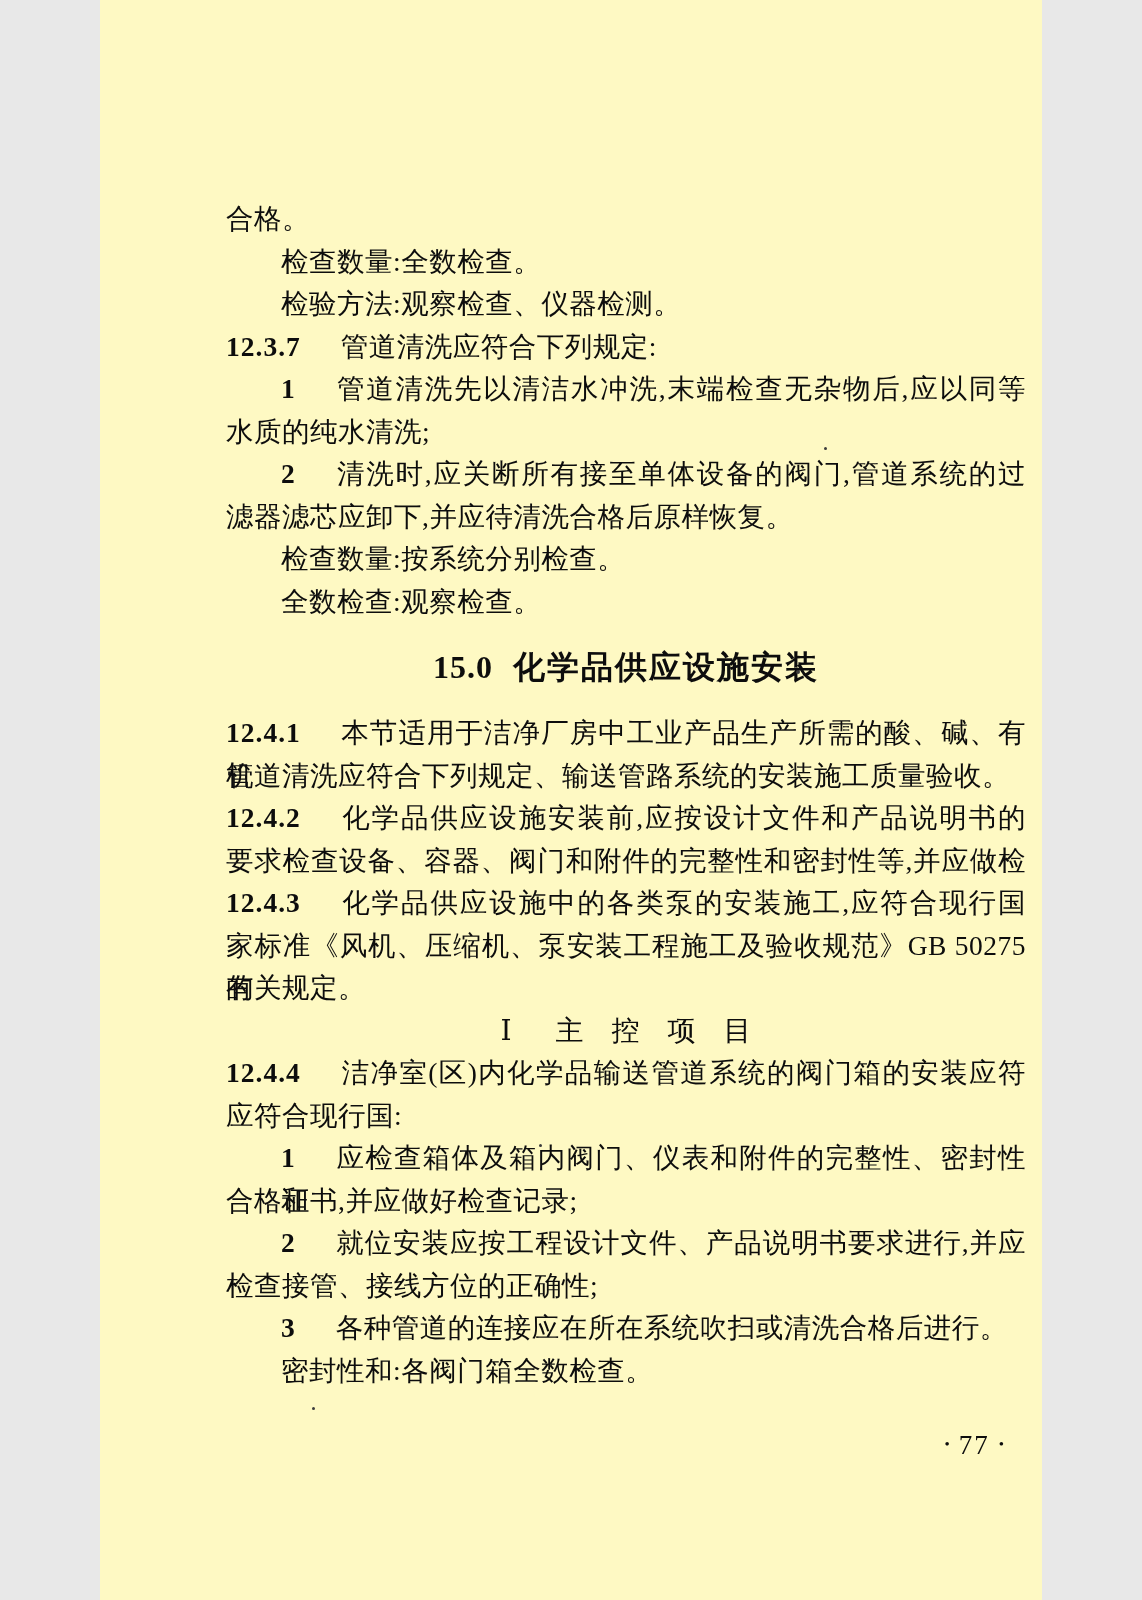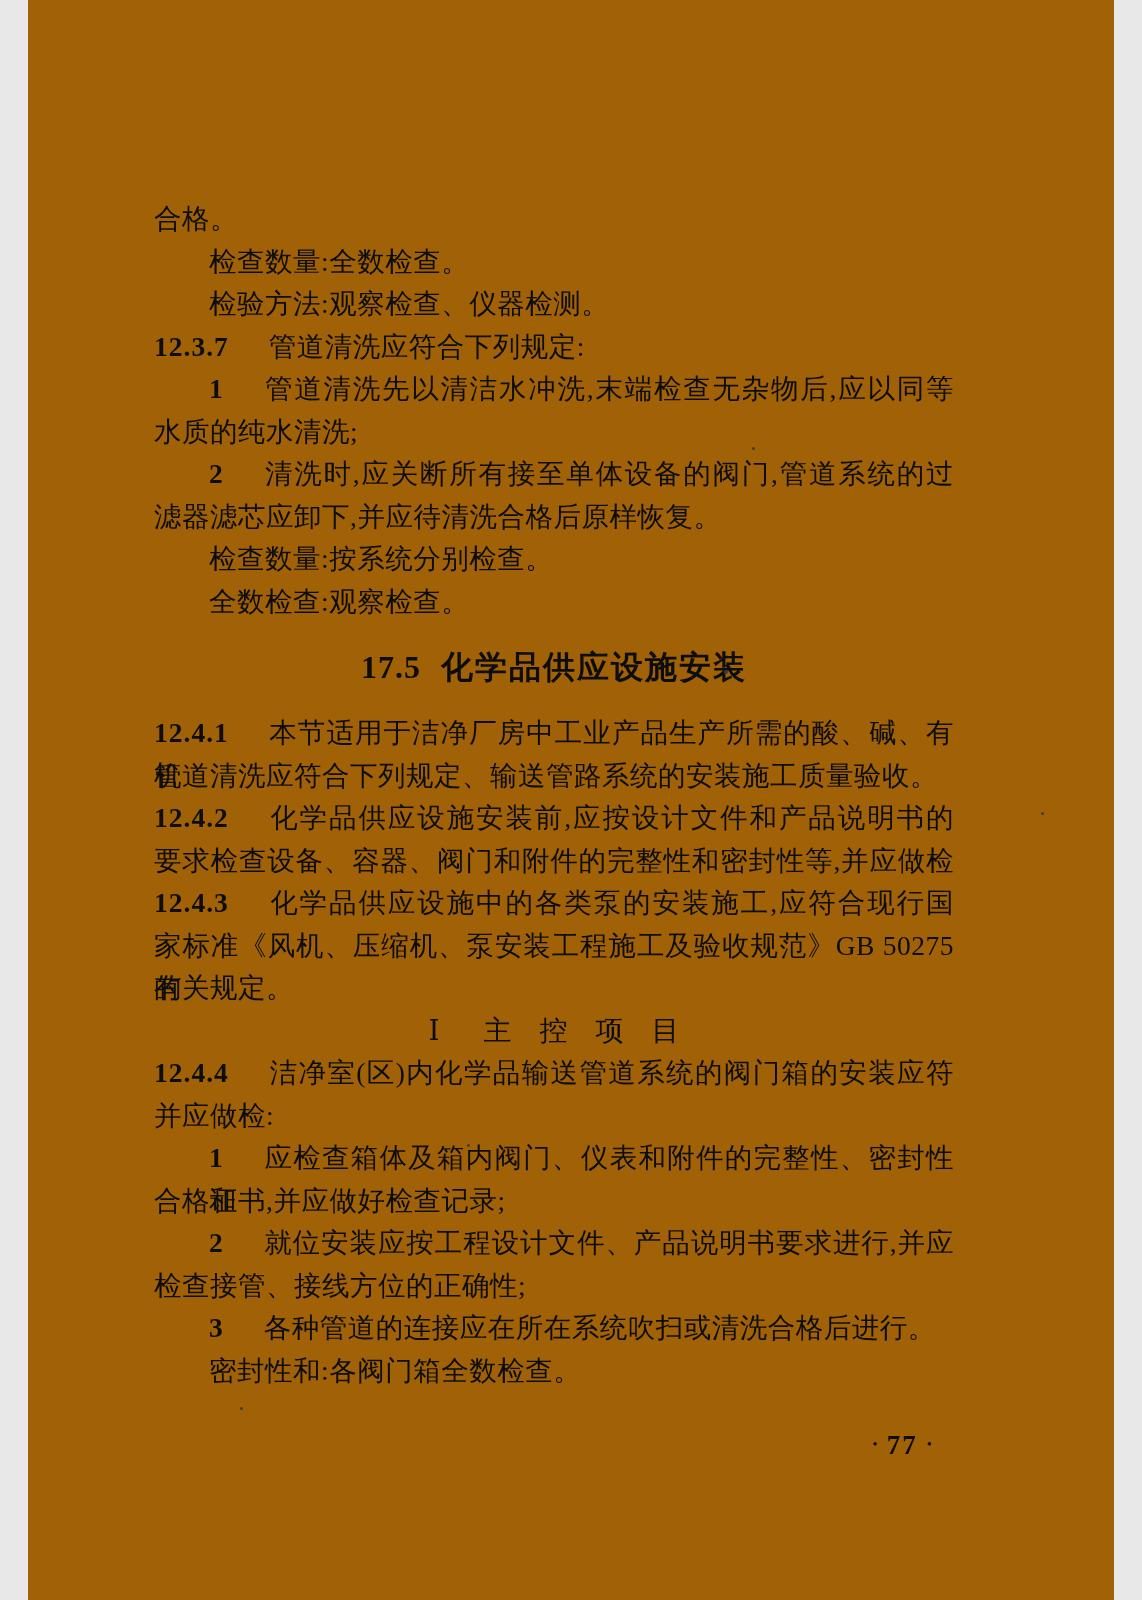--- a/index.html
+++ b/index.html
@@ -1,20 +1,20 @@
 <!DOCTYPE html>
 <html><head>
 <meta charset="utf-8">
 <style>
   html, body { margin: 0; padding: 0; background: #e8e8e8; }
   .page {
     position: relative;
-    width: 1086px;
+    width: 942px;
     height: 1600px;
-    background: #a16207;
+    background: #fef9c3;
     overflow: hidden;
     font-family: "Liberation Serif", "DejaVu Serif", serif;
     color: #0d0d0d;
     margin: 0 auto;
   }
   .content {
     position: absolute;
     left: 126px;
     top: 198px;
     width: 800px;
@@ -63,21 +63,21 @@
     top: 1428px;
     left: 126px;
     width: 800px;
     text-align: right;
     padding-right: 22px;
     box-sizing: border-box;
     font-size: 27px;
     line-height: 32px;
   }
   .pagenum .pn-dot { font-size: 15px; vertical-align: 5px; }
-  .pagenum .pn-val { margin: 0 9px; letter-spacing: 2px; font-weight: bold; }
+  .pagenum .pn-val { margin: 0 9px; letter-spacing: 2px; }
   .speck {
     position: absolute;
     background: #3c3c3c;
     border-radius: 50%;
   }
 </style>
 </head>
 <body>
 
 <div class="page">
@@ -86,31 +86,31 @@
       <div class="line"><span class="txt">合格。</span></div>
       <div class="line indent"><span class="txt">检查数量:全数检查。</span></div>
       <div class="line indent"><span class="txt">检验方法:观察检查、仪器检测。</span></div>
       <div class="line"><span class="num">12.3.7</span><span class="txt">管道清洗应符合下列规定:</span></div>
       <div class="line indent full"><span class="num">1</span><span class="txt">管道清洗先以清洁水冲洗,末端检查无杂物后,应以同等</span></div>
       <div class="line"><span class="txt">水质的纯水清洗;</span></div>
       <div class="line indent full"><span class="num">2</span><span class="txt">清洗时,应关断所有接至单体设备的阀门,管道系统的过</span></div>
       <div class="line"><span class="txt">滤器滤芯应卸下,并应待清洗合格后原样恢复。</span></div>
       <div class="line indent"><span class="txt">检查数量:按系统分别检查。</span></div>
       <div class="line indent"><span class="txt">全数检查:观察检查。</span></div>
-      <div class="heading"><span class="hnum">17.5</span><span class="htxt">化学品供应设施安装</span></div>
+      <div class="heading"><span class="hnum">15.0</span><span class="htxt">化学品供应设施安装</span></div>
       <div class="line full"><span class="num">12.4.1</span><span class="txt">本节适用于洁净厂房中工业产品生产所需的酸、碱、有机</span></div>
       <div class="line"><span class="txt">管道清洗应符合下列规定、输送管路系统的安装施工质量验收。</span></div>
       <div class="line full"><span class="num">12.4.2</span><span class="txt">化学品供应设施安装前,应按设计文件和产品说明书的</span></div>
       <div class="line full"><span class="txt">要求检查设备、容器、阀门和附件的完整性和密封性等,并应做检</span></div>
       <div class="line full"><span class="num">12.4.3</span><span class="txt">化学品供应设施中的各类泵的安装施工,应符合现行国</span></div>
       <div class="line full"><span class="txt">家标准《风机、压缩机、泵安装工程施工及验收规范》GB 50275 的</span></div>
       <div class="line"><span class="txt">有关规定。</span></div>
       <div class="subheading"><span class="roman">Ⅰ</span><span class="stxt">主控项目</span></div>
       <div class="line full"><span class="num">12.4.4</span><span class="txt">洁净室(区)内化学品输送管道系统的阀门箱的安装应符</span></div>
-      <div class="line"><span class="txt">并应做检:</span></div>
+      <div class="line"><span class="txt">应符合现行国:</span></div>
       <div class="line indent full"><span class="num">1</span><span class="txt">应检查箱体及箱内阀门、仪表和附件的完整性、密封性和</span></div>
       <div class="line"><span class="txt">合格证书,并应做好检查记录;</span></div>
       <div class="line indent full"><span class="num">2</span><span class="txt">就位安装应按工程设计文件、产品说明书要求进行,并应</span></div>
       <div class="line"><span class="txt">检查接管、接线方位的正确性;</span></div>
       <div class="line indent"><span class="num">3</span><span class="txt">各种管道的连接应在所在系统吹扫或清洗合格后进行。</span></div>
       <div class="line indent"><span class="txt">密封性和:各阀门箱全数检查。</span></div>
     </div>
 
   <div class="pagenum">
     <span class="pn-dot">•</span><span class="pn-val">77</span><span class="pn-dot">•</span>

